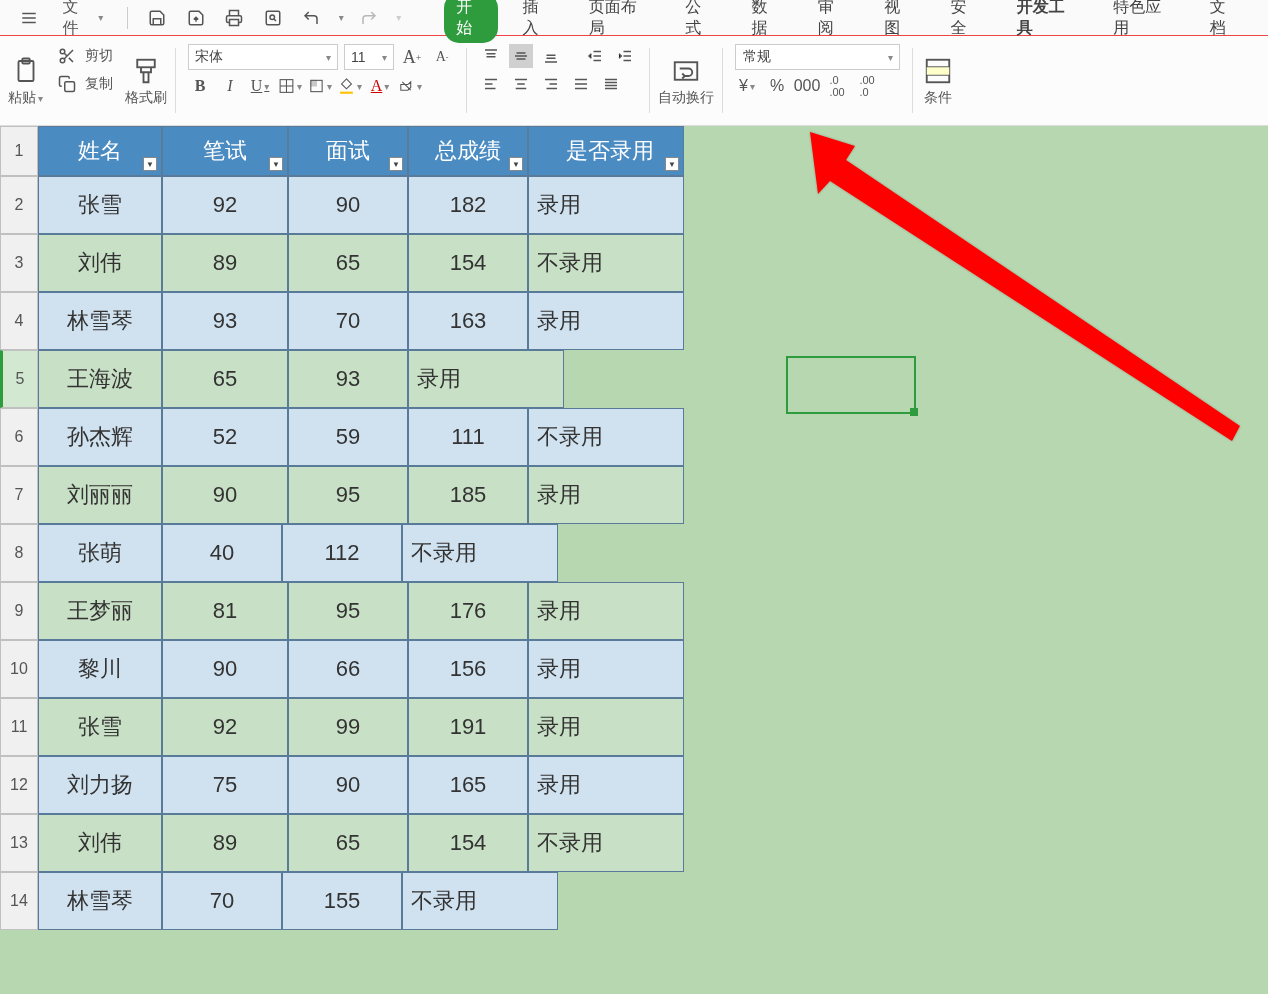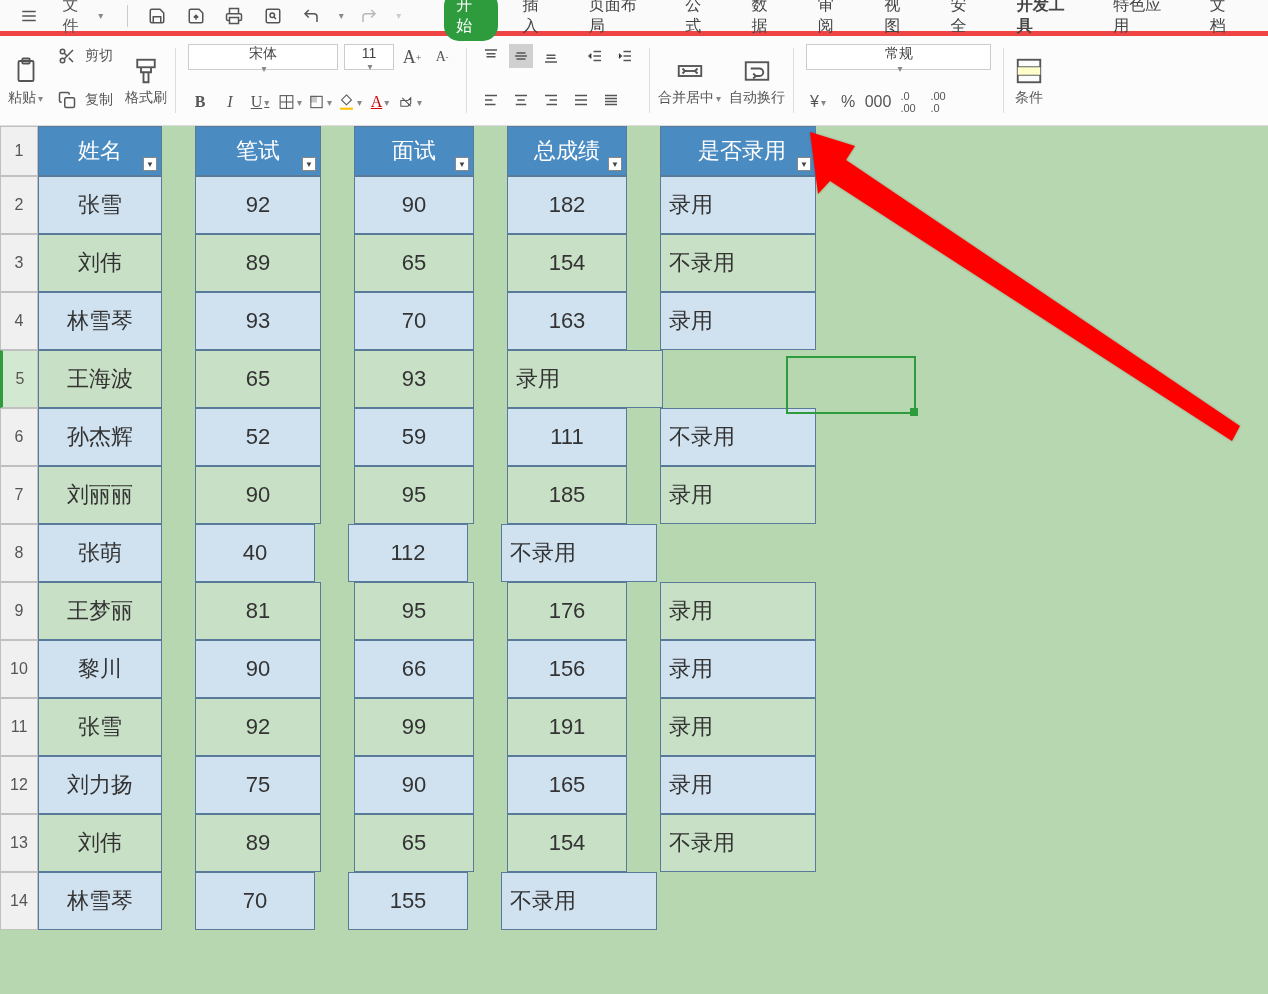--- a/index.html
+++ b/index.html
@@ -1,49 +1,49 @@
 <!DOCTYPE html>
 <html><head>
   <meta charset="utf-8">
   <style>
     * { margin: 0; padding: 0; box-sizing: border-box; }
     body { font-family: "Microsoft YaHei", sans-serif; background: #f5f5f5; width: 1268px; overflow: hidden; }
     
     
-    .menu-bar { display: flex; align-items: center; height: 36px; background: #fafafa; border-bottom: 5px solid #ef4444; padding: 0 16px; gap: 12px; }
+    .menu-bar { display: flex; align-items: center; height: 36px; background: #fafafa; border-bottom: 1px solid #ef4444; padding: 0 16px; gap: 12px; }
     .menu-icon-btn { width: 28px; height: 28px; display: flex; align-items: center; justify-content: center; color: #555; cursor: pointer; }
     .menu-file { padding: 4px 8px; color: #555; cursor: pointer; display: flex; align-items: center; gap: 4px; }
     .divider-v { width: 1px; height: 22px; background: #ccc; margin: 0 4px; }
     .tab-item { padding: 6px 12px; color: #444; font-size: 16px; cursor: pointer; }
     .tab-active { background: #2e9b3d; color: #fff; border-radius: 15px; padding: 4px 12px; }
     
     
     .ribbon { display: flex; align-items: stretch; height: 90px; background: #fcfcfc; border-bottom: 1px solid #ddd; padding: 4px 8px; gap: 8px; }
-    .r-group { display: flex; flex-direction: column; gap: 20px; padding: 4px 4px; }
+    .r-group { display: flex; flex-direction: column; gap: 4px; padding: 4px 4px; }
     .r-col { display: flex; flex-direction: column; align-items: center; gap: 1px; justify-content: center;}
     .r-row { display: flex; align-items: center; gap: 6px; }
     .r-label { font-size: 14px; color: #555; }
     .icon-btn { width: 24px; height: 24px; display: flex; align-items: center; justify-content: center; color: #555; cursor: pointer; }
     .big-icon { width: 34px; height: 34px; display:flex; align-items:center; justify-content:center; color:#555;}
     .dd { font-size:10px; color:#888; margin-left:2px;}
-    .select-box { border: 1px solid #ccc; height: 26px; display: flex; align-items: center; padding: 0 6px; font-size: 14px; color: #444; background: #fff; justify-content: space-between; flex-direction: column;}
+    .select-box { border: 1px solid #ccc; height: 26px; display: flex; align-items: center; padding: 0 6px; font-size: 14px; color: #444; background: #fff; justify-content: space-between;}
     .font-name { width: 150px; }
     .font-size { width: 50px; }
-    .fmt-box { width: 185px; padding-left: 7px; }
+    .fmt-box { width: 165px; padding-left: 7px; }
     .rib-divider { width: 1px; background: #ddd; margin: 8px 0px; }
     
     
     .sheet-area { display: flex; background: #B7D7B0; height: 870px; position: relative; }
     .row-headers { display: flex; flex-direction: column; }
     .row-hdr { width: 38px; height: 58px; background: #f0f0f0; border: 1px solid #c0c0c0; display: flex; align-items: center; justify-content: center; font-size: 16px; color: #555; }
     .row-hdr:first-child { height: 50px; }
     .row-hdr.selected { background: #d3e8d0; border-left: 3px solid #2e9b3d; }
     
     .table-content { display: flex; flex-direction: column; }
-    .data-row { display: flex; gap: 33px; }
+    .data-row { display: flex; }
     .cell { border: 1px solid #5a7a9a; display: flex; align-items: center; font-size: 22px; height: 58px; }
     .hdr-row .cell { height: 50px; background: #4a8bc2; color: #fff; font-weight: 500; justify-content: center; position: relative;}
     .filter-btn { position: absolute; right: 4px; bottom: 4px; width: 14px; height: 14px; background: #fff; border:1px solid #888; display:flex; align-items:center; justify-content:center; font-size:8px; color:#444;}
     
     .c-name { width: 124px; justify-content: center; }
     .c-written { width: 126px; justify-content: center; }
     .c-interview { width: 120px; justify-content: center; }
     .c-total { width: 120px; justify-content: center; }
     .c-result { width: 156px; padding-left: 8px; }
     
@@ -306,31 +306,20 @@
             <line x1="4" y1="10" x2="20" y2="10"></line>
             <line x1="4" y1="14" x2="20" y2="14"></line>
             <line x1="4" y1="18" x2="20" y2="18"></line>
           </svg>
         </span>
     </div>
   </div>
 
   <div class="rib-divider"></div>
 
-  <div class="r-col">
-    <span class="big-icon">
-        <svg class="ic-big" viewBox="0 0 24 24" fill="none" stroke="currentColor" stroke-width="1.5">
-          <rect x="3" y="8" width="18" height="8"></rect>
-          <line x1="8" y1="12" x2="16" y2="12"></line>
-          <polyline points="6 10 8 12 6 14"></polyline>
-          <polyline points="18 10 16 12 18 14"></polyline>
-        </svg>
-      </span>
-    <span class="r-label"><span>合并居中</span><span class="dd">▾</span></span>
-  </div>
 
   <div class="r-col">
     <span class="big-icon">
         <svg class="ic-big" viewBox="0 0 24 24" fill="none" stroke="currentColor" stroke-width="1.5">
           <rect x="3" y="5" width="18" height="14"></rect>
           <path d="M7 10h7a3 3 0 0 1 0 6h-3"></path>
           <polyline points="9 14 11 16 9 18"></polyline>
         </svg>
       </span>
     <span class="r-label">自动换行</span>

